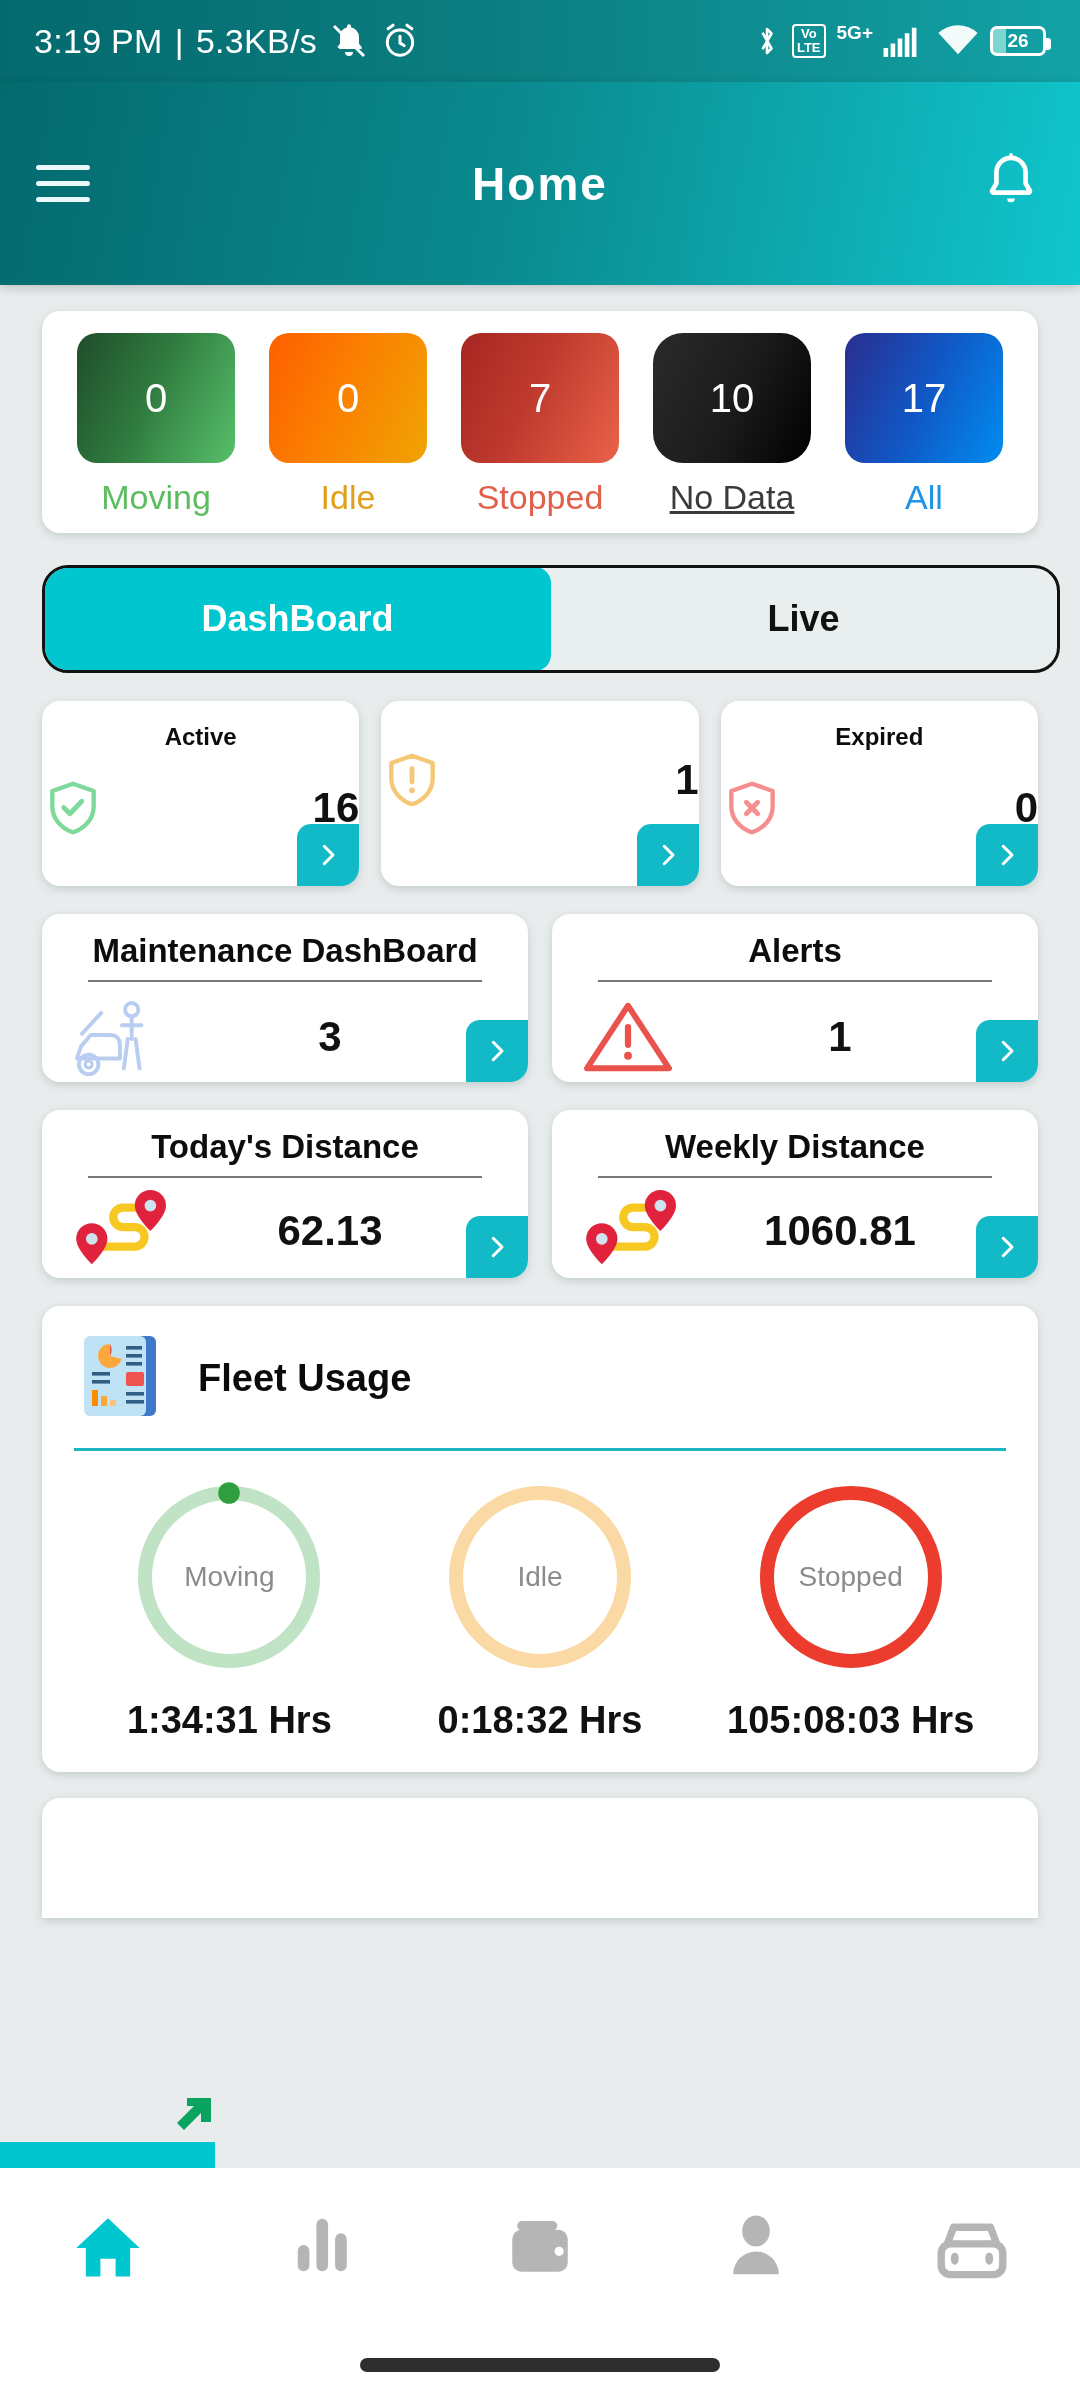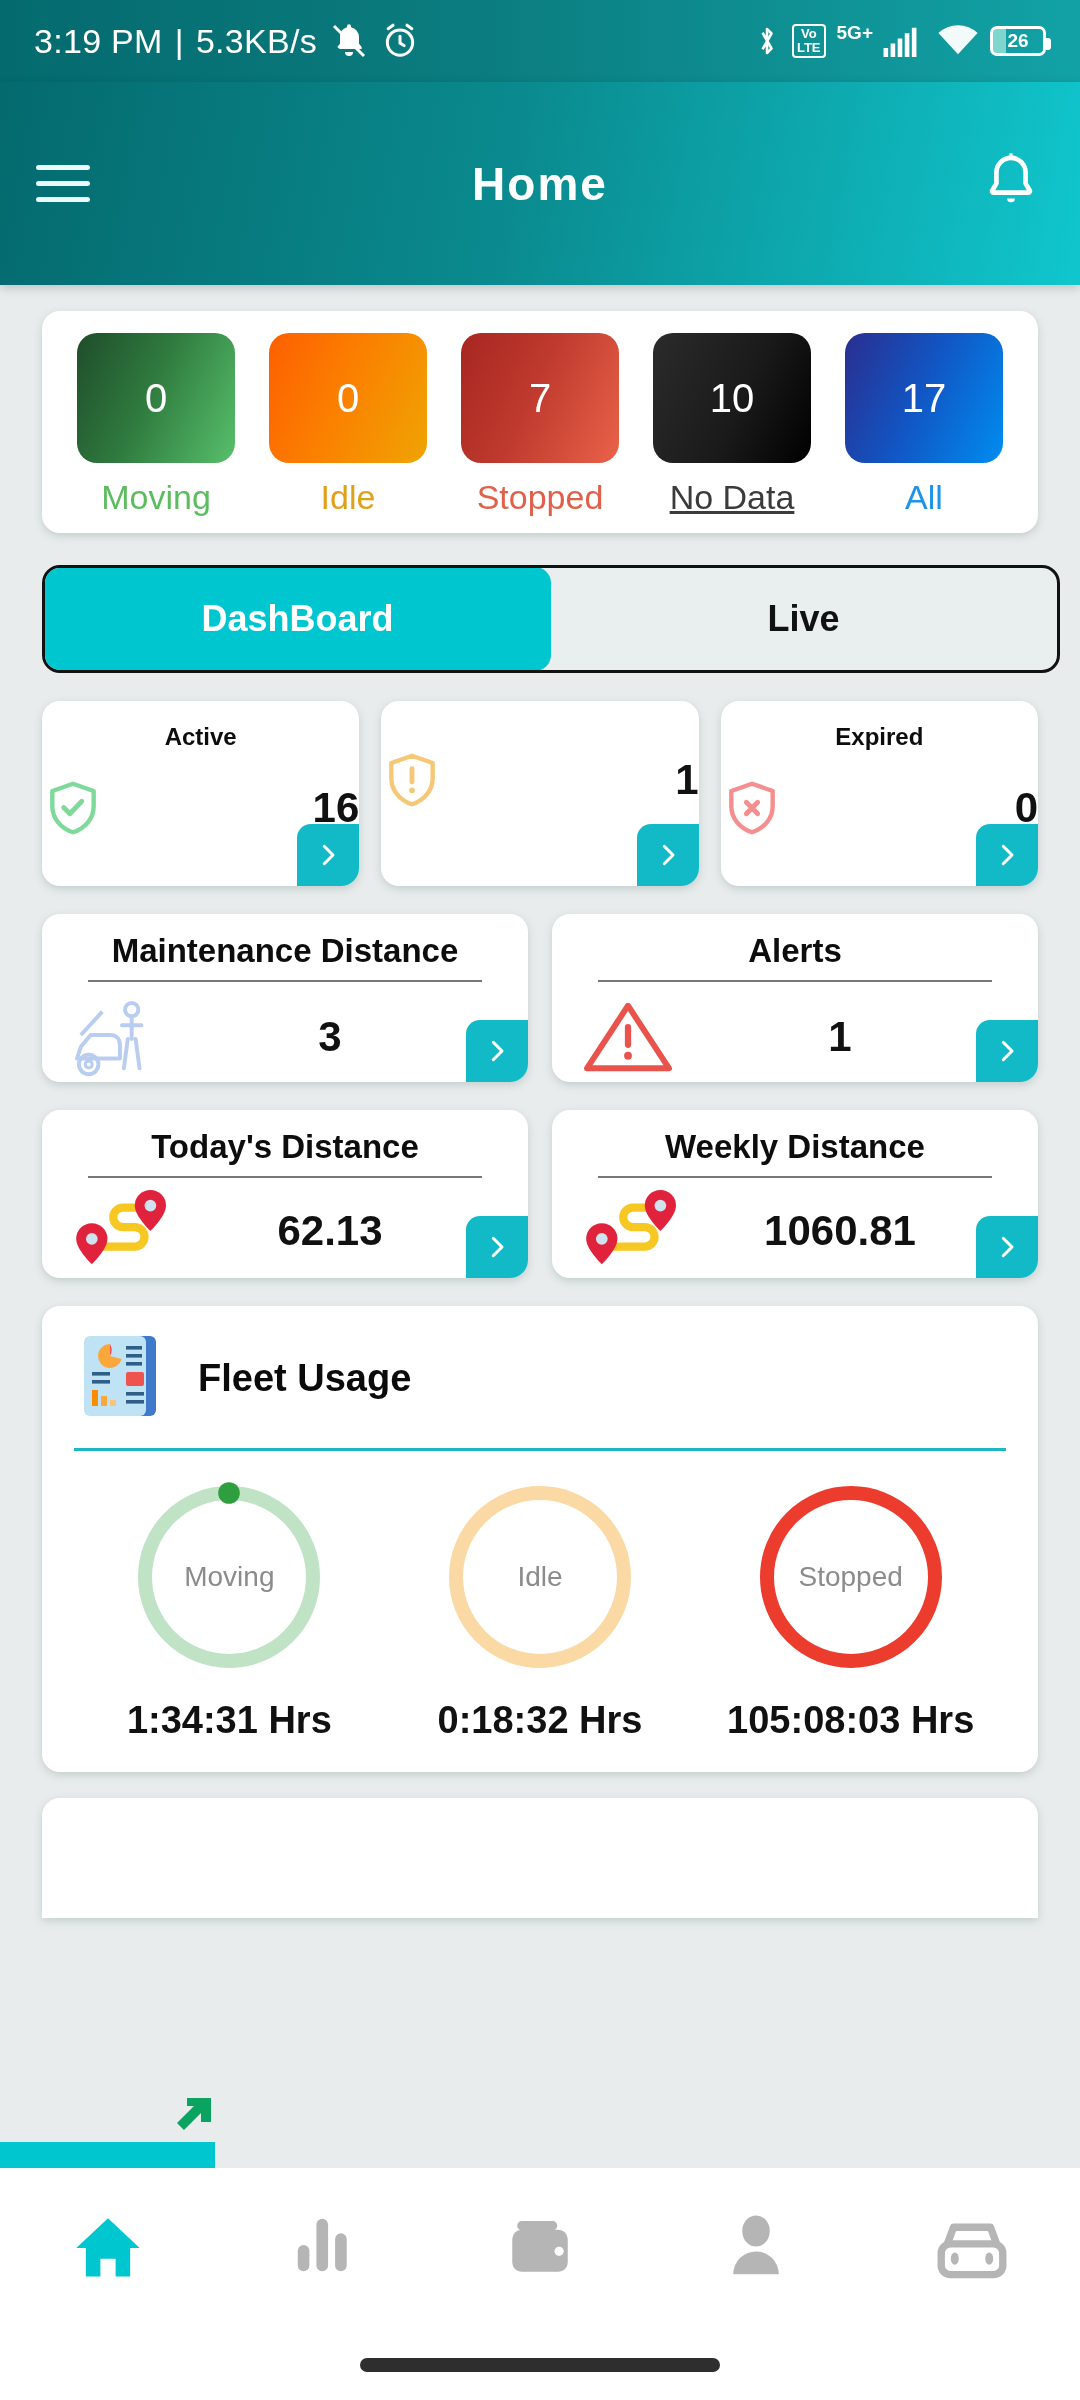--- a/index.html
+++ b/index.html
@@ -63,30 +63,30 @@
   .status-card { margin: 8px 42px 0 42px; padding: 22px 18px 16px 18px; display: flex; }
   .stat { flex: 1; display: flex; flex-direction: column; align-items: center; cursor: pointer; }
   .stat-tile {
     width: 158px; height: 130px; border-radius: 20px;
     display: flex; align-items: center; justify-content: center;
     color: #fff; font-size: 40px; font-weight: 400;
   }
   .t-moving  { background: linear-gradient(115deg,#1f4d2b 0%, #2f7a3e 45%, #57c06b 100%); }
   .t-idle    { background: linear-gradient(115deg,#fd5f00 0%, #fb7f00 45%, #efa403 100%); }
   .t-stopped { background: linear-gradient(115deg,#a72621 0%, #bf3a2e 45%, #ea6249 100%); }
-  .t-nodata  { background: linear-gradient(115deg,#2b2b2b 0%, #1a1a1a 55%, #000 100%); }
+  .t-nodata  { background: linear-gradient(115deg,#2b2b2b 0%, #1a1a1a 55%, #000 100%); border-radius: 30px; }
   .t-all     { background: linear-gradient(115deg,#2a2e8f 0%, #1156c4 48%, #008df0 100%); }
   .stat-label { margin-top: 15px; font-size: 34px; }
   .lbl-moving{color:#5cbc5e;} .lbl-idle{color:#e0a01a;} .lbl-stopped{color:#e0604a;}
   .lbl-nodata{color:#3b3b3b;text-decoration:underline;} .lbl-all{color:#1e93e8;}
 
   
   .tabbar {
     margin: 32px 20px 0 42px; height: 108px;
-    background: #e9eeee; border: 3px solid #121212; border-radius: 18px;
+    background: #e9eeee; border: 3px solid #121212; border-radius: 26px;
     display: flex; align-items: stretch; overflow: hidden;
   }
   .tab {
     flex: 1; display: flex; align-items: center; justify-content: center;
     font-size: 36px; font-weight: 700; color: #111; cursor: pointer;
   }
   .tab.active { background: #00c6cf; color: #fff; border-radius: 16px; margin: -1px; }
 
   
   .row3 { display: flex; gap: 22px; margin: 28px 42px 0 42px; }
@@ -269,21 +269,21 @@
         <div class="chev">
           <svg width="30" height="30" viewBox="0 0 24 24">
               <path fill="none" stroke="#fff" stroke-width="2.4" stroke-linecap="round" stroke-linejoin="round" d="m9 5 7 7-7 7"></path>
             </svg>
         </div>
       </div>
     </div>
 
     <div class="row2">
       <div class="card wcard">
-        <div class="wcard-title">Maintenance Distance</div>
+        <div class="wcard-title">Maintenance DashBoard</div>
         <div class="wcard-rule"></div>
         <div class="wcard-body">
           <div class="wcard-icon">
             <svg width="96" height="86" viewBox="0 0 48 44">
               <path fill="none" stroke="#b9cdf0" stroke-width="2" stroke-linejoin="round" d="M3 33h22v-7c0-3-2-5-5-5H10l-5 6z"></path>
               <path fill="none" stroke="#b9cdf0" stroke-width="2" d="M5 21 16 9"></path>
               <circle cx="9" cy="36" r="5" fill="none" stroke="#b9cdf0" stroke-width="2"></circle>
               <circle cx="9" cy="36" r="1.8" fill="none" stroke="#b9cdf0" stroke-width="1.6"></circle>
               <circle cx="31" cy="8" r="3.4" fill="none" stroke="#b9cdf0" stroke-width="2"></circle>
               <path fill="none" stroke="#b9cdf0" stroke-width="2" stroke-linecap="round" d="M31 12v11M26 16h10M29 23l-2 15M33 23l2 15"></path>

